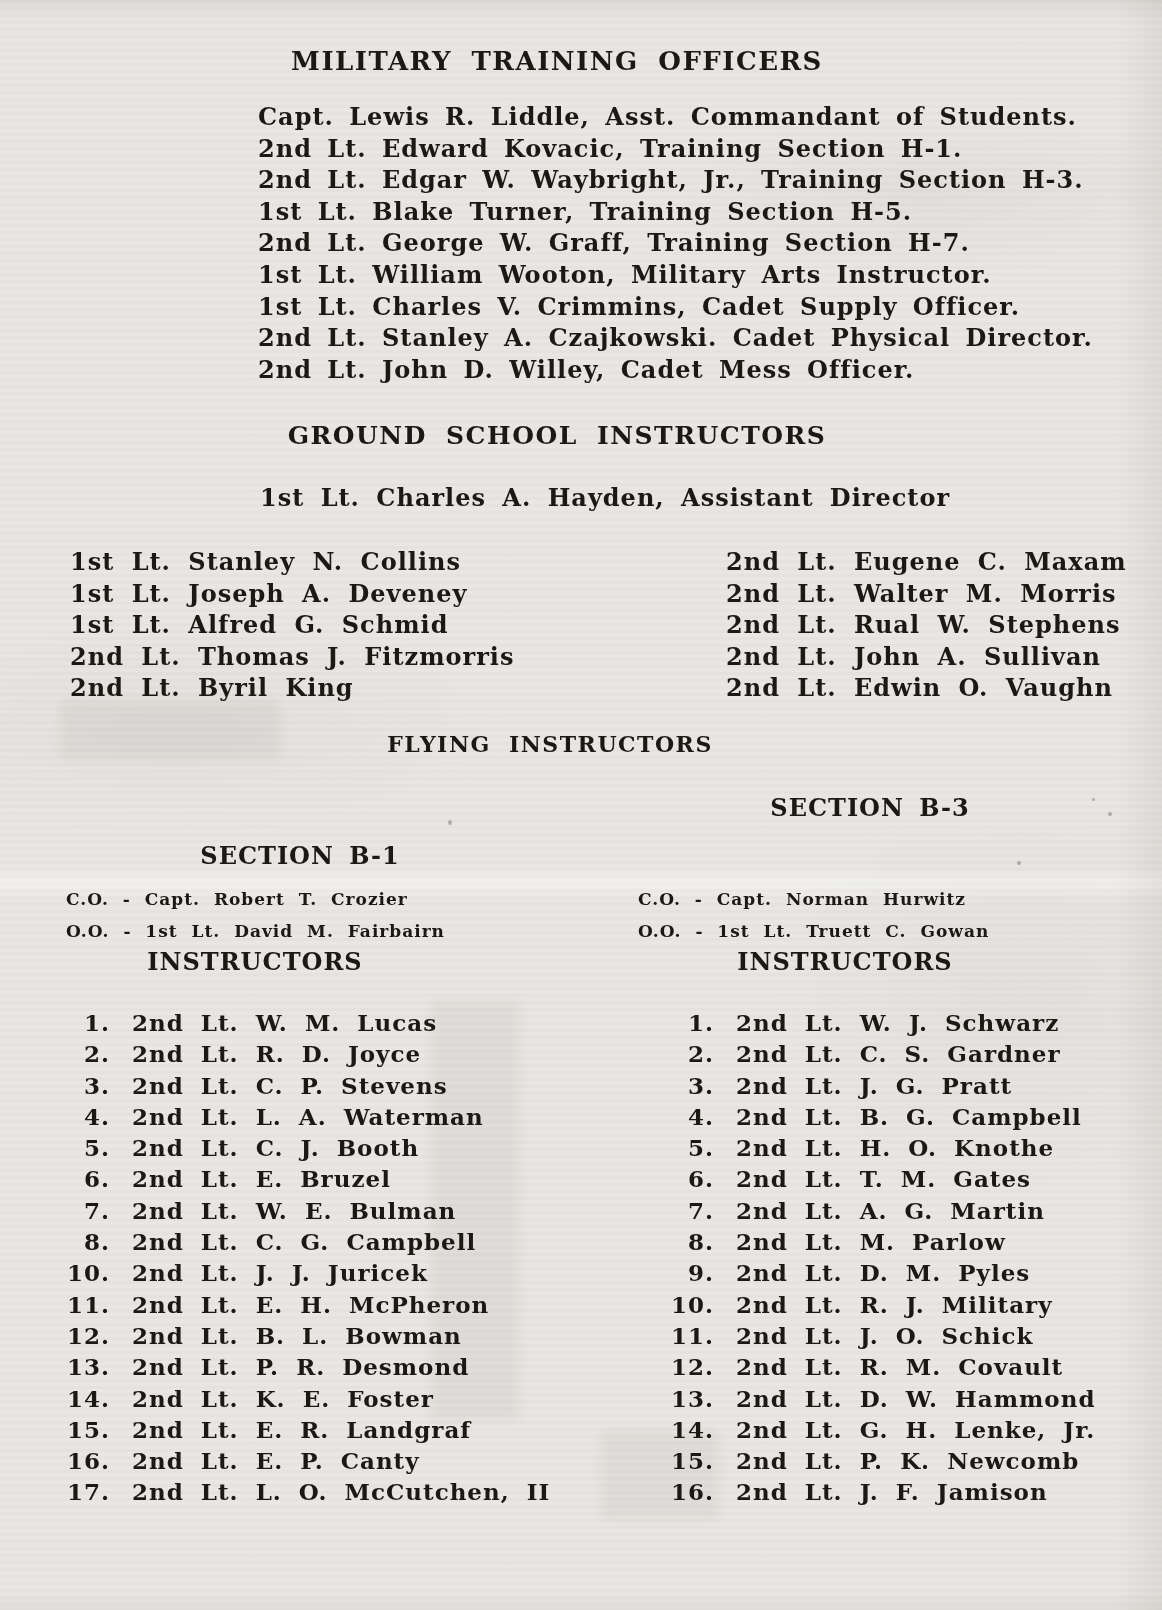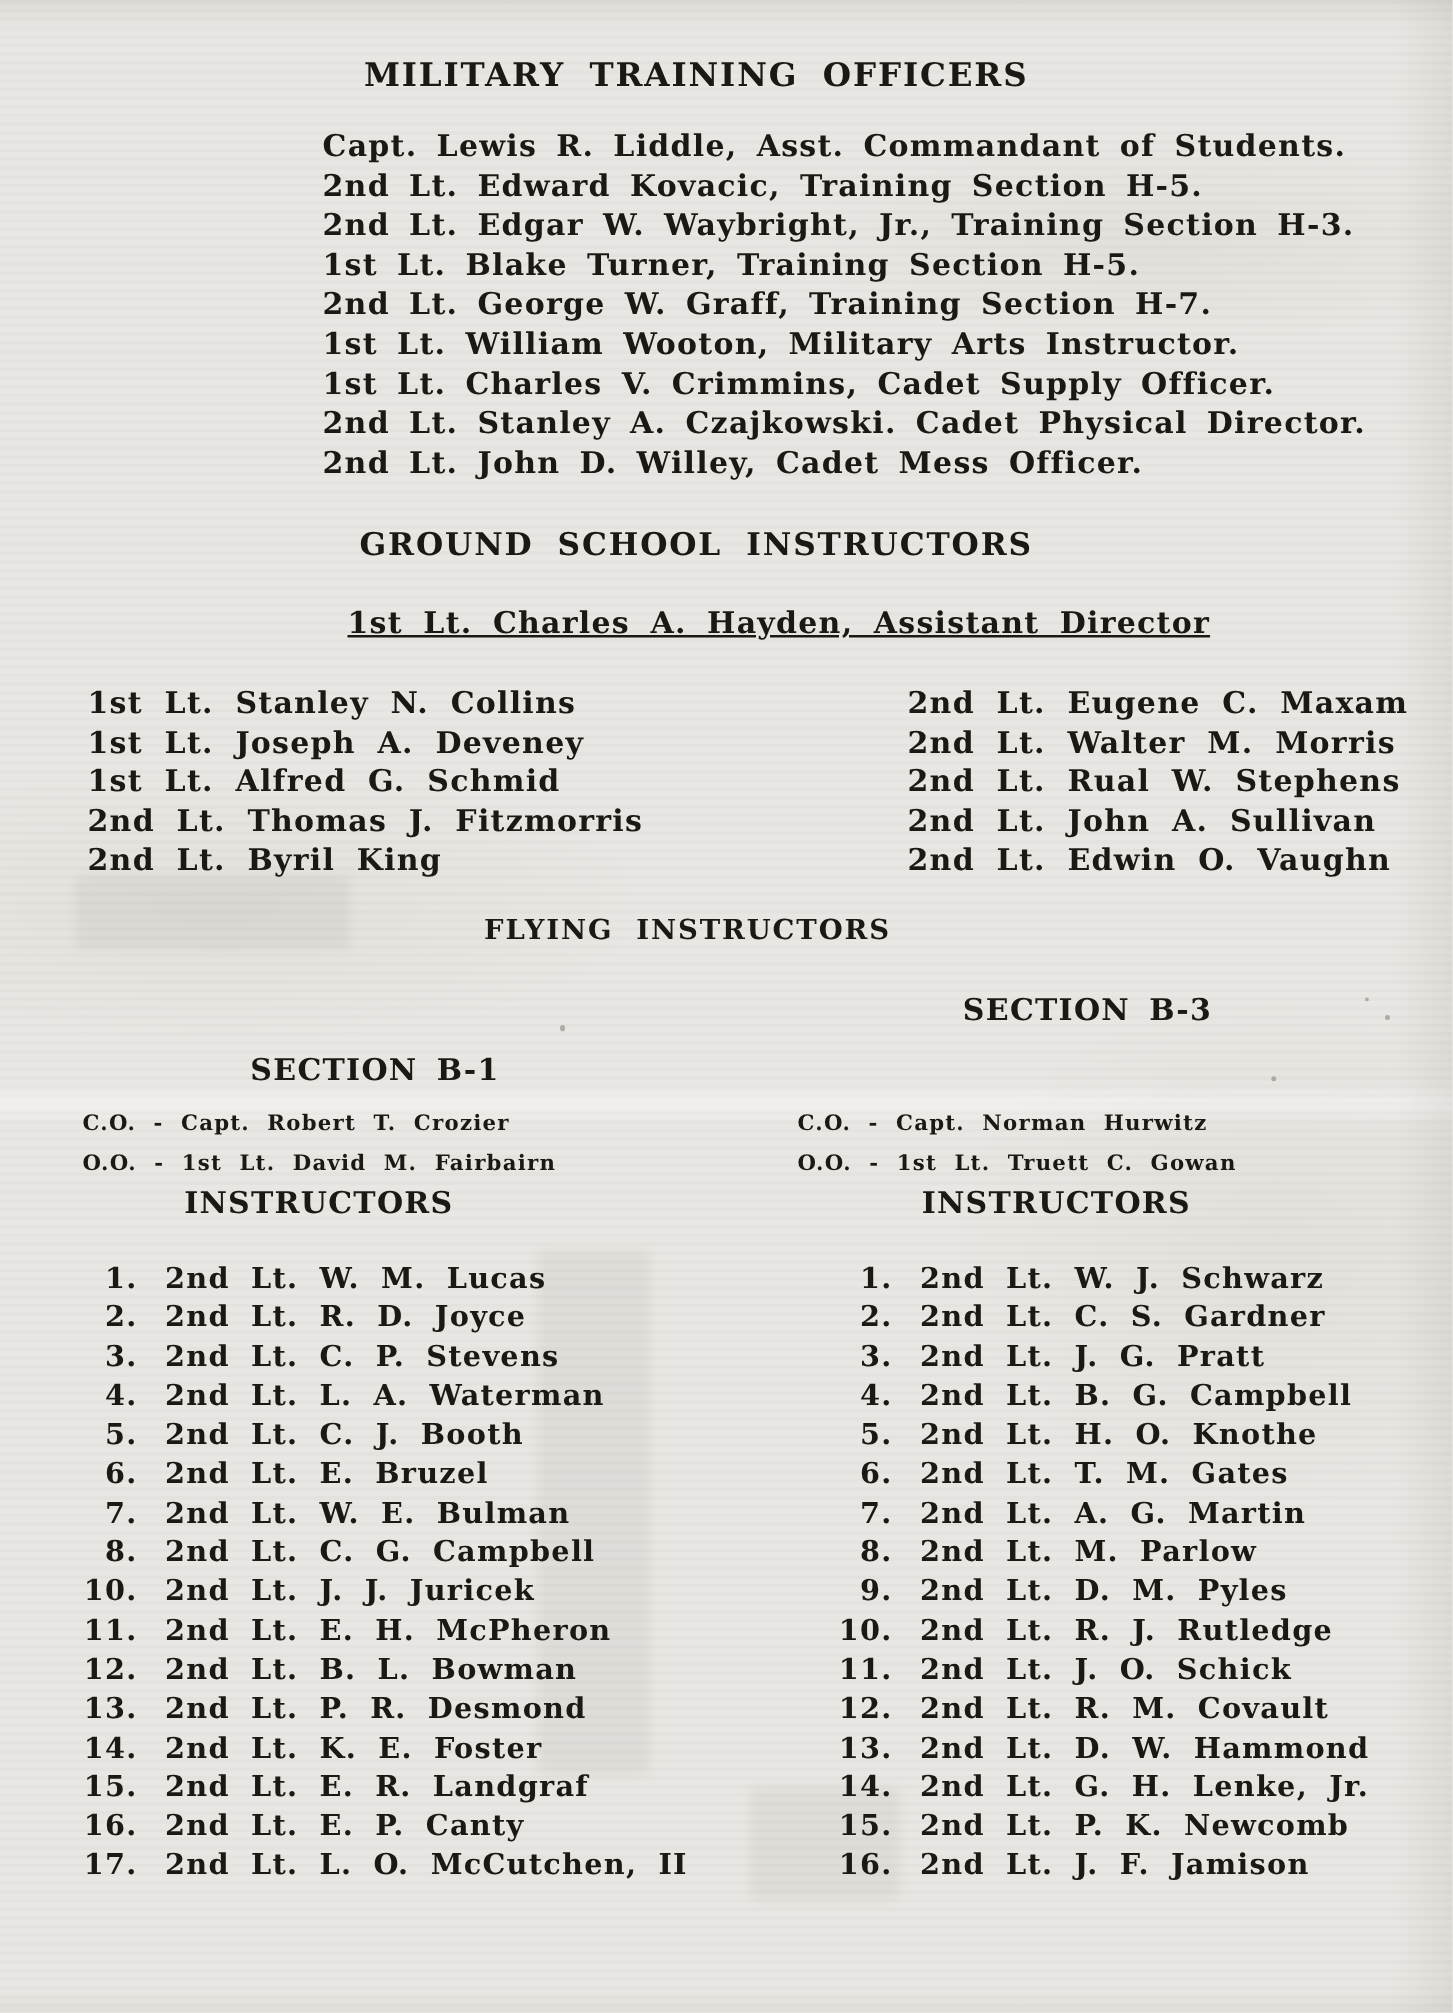--- a/index.html
+++ b/index.html
@@ -53,22 +53,22 @@
   .officers {
     top:101px; left:258px;
     font-size:24px; line-height:31.6px;
     letter-spacing:1px; word-spacing:6px; white-space:nowrap;
   }
   .gs-heading {
     top:421px; left:0; width:1114px; text-align:center;
     font-size:25px; letter-spacing:1.5px; word-spacing:9px;
   }
   .hayden {
-    top:483px; left:278px;
-    font-size:24px; letter-spacing:1px; word-spacing:7px; white-space:nowrap;text-decoration:underline;
+    top:483px; left:260px;
+    font-size:24px; letter-spacing:1px; word-spacing:7px; white-space:nowrap;
   }
   .gs-col {
     top:546px; font-size:24px; line-height:31.6px;
     letter-spacing:1px; word-spacing:8px; white-space:nowrap;
   }
   .gs-left  { left:70px; }
   .gs-right { left:726px; }
 
   .flying-heading {
     top:731px; left:0; width:1100px; text-align:center;
@@ -113,21 +113,21 @@
 <div class="ghost" style="left:60px;  top:700px;  width:220px; height:60px;"></div>
 <div class="speck" style="left:1108px; top:812px; width:4px; height:4px;"></div>
 <div class="speck" style="left:1092px; top:798px; width:3px; height:3px;"></div>
 <div class="speck" style="left:1017px; top:861px; width:4px; height:4px;"></div>
 <div class="speck" style="left:448px;  top:820px; width:4px; height:5px;"></div>
 
 <h1 class="abs doc-title">MILITARY TRAINING OFFICERS</h1>
 
 <ul class="abs officers">
     <li>Capt. Lewis R. Liddle, Asst. Commandant of Students.</li>
-    <li>2nd Lt. Edward Kovacic, Training Section H-5.</li>
+    <li>2nd Lt. Edward Kovacic, Training Section H-1.</li>
     <li>2nd Lt. Edgar W. Waybright, Jr., Training Section H-3.</li>
     <li>1st Lt. Blake Turner, Training Section H-5.</li>
     <li>2nd Lt. George W. Graff, Training Section H-7.</li>
     <li>1st Lt. William Wooton, Military Arts Instructor.</li>
     <li>1st Lt. Charles V. Crimmins, Cadet Supply Officer.</li>
     <li>2nd Lt. Stanley A. Czajkowski. Cadet Physical Director.</li>
     <li>2nd Lt. John D. Willey, Cadet Mess Officer.</li>
   </ul>
 
 <h2 class="abs gs-heading">GROUND SCHOOL INSTRUCTORS</h2>
@@ -187,20 +187,20 @@
 <ol class="abs instr-list il-right">
     <li><span class="num">1.</span><span class="iname">2nd Lt. W. J. Schwarz</span></li>
     <li><span class="num">2.</span><span class="iname">2nd Lt. C. S. Gardner</span></li>
     <li><span class="num">3.</span><span class="iname">2nd Lt. J. G. Pratt</span></li>
     <li><span class="num">4.</span><span class="iname">2nd Lt. B. G. Campbell</span></li>
     <li><span class="num">5.</span><span class="iname">2nd Lt. H. O. Knothe</span></li>
     <li><span class="num">6.</span><span class="iname">2nd Lt. T. M. Gates</span></li>
     <li><span class="num">7.</span><span class="iname">2nd Lt. A. G. Martin</span></li>
     <li><span class="num">8.</span><span class="iname">2nd Lt. M. Parlow</span></li>
     <li><span class="num">9.</span><span class="iname">2nd Lt. D. M. Pyles</span></li>
-    <li><span class="num">10.</span><span class="iname">2nd Lt. R. J. Rutledge</span></li>
+    <li><span class="num">10.</span><span class="iname">2nd Lt. R. J. Military</span></li>
     <li><span class="num">11.</span><span class="iname">2nd Lt. J. O. Schick</span></li>
     <li><span class="num">12.</span><span class="iname">2nd Lt. R. M. Covault</span></li>
     <li><span class="num">13.</span><span class="iname">2nd Lt. D. W. Hammond</span></li>
     <li><span class="num">14.</span><span class="iname">2nd Lt. G. H. Lenke, Jr.</span></li>
     <li><span class="num">15.</span><span class="iname">2nd Lt. P. K. Newcomb</span></li>
     <li><span class="num">16.</span><span class="iname">2nd Lt. J. F. Jamison</span></li>
   </ol>
 
 </body></html>

